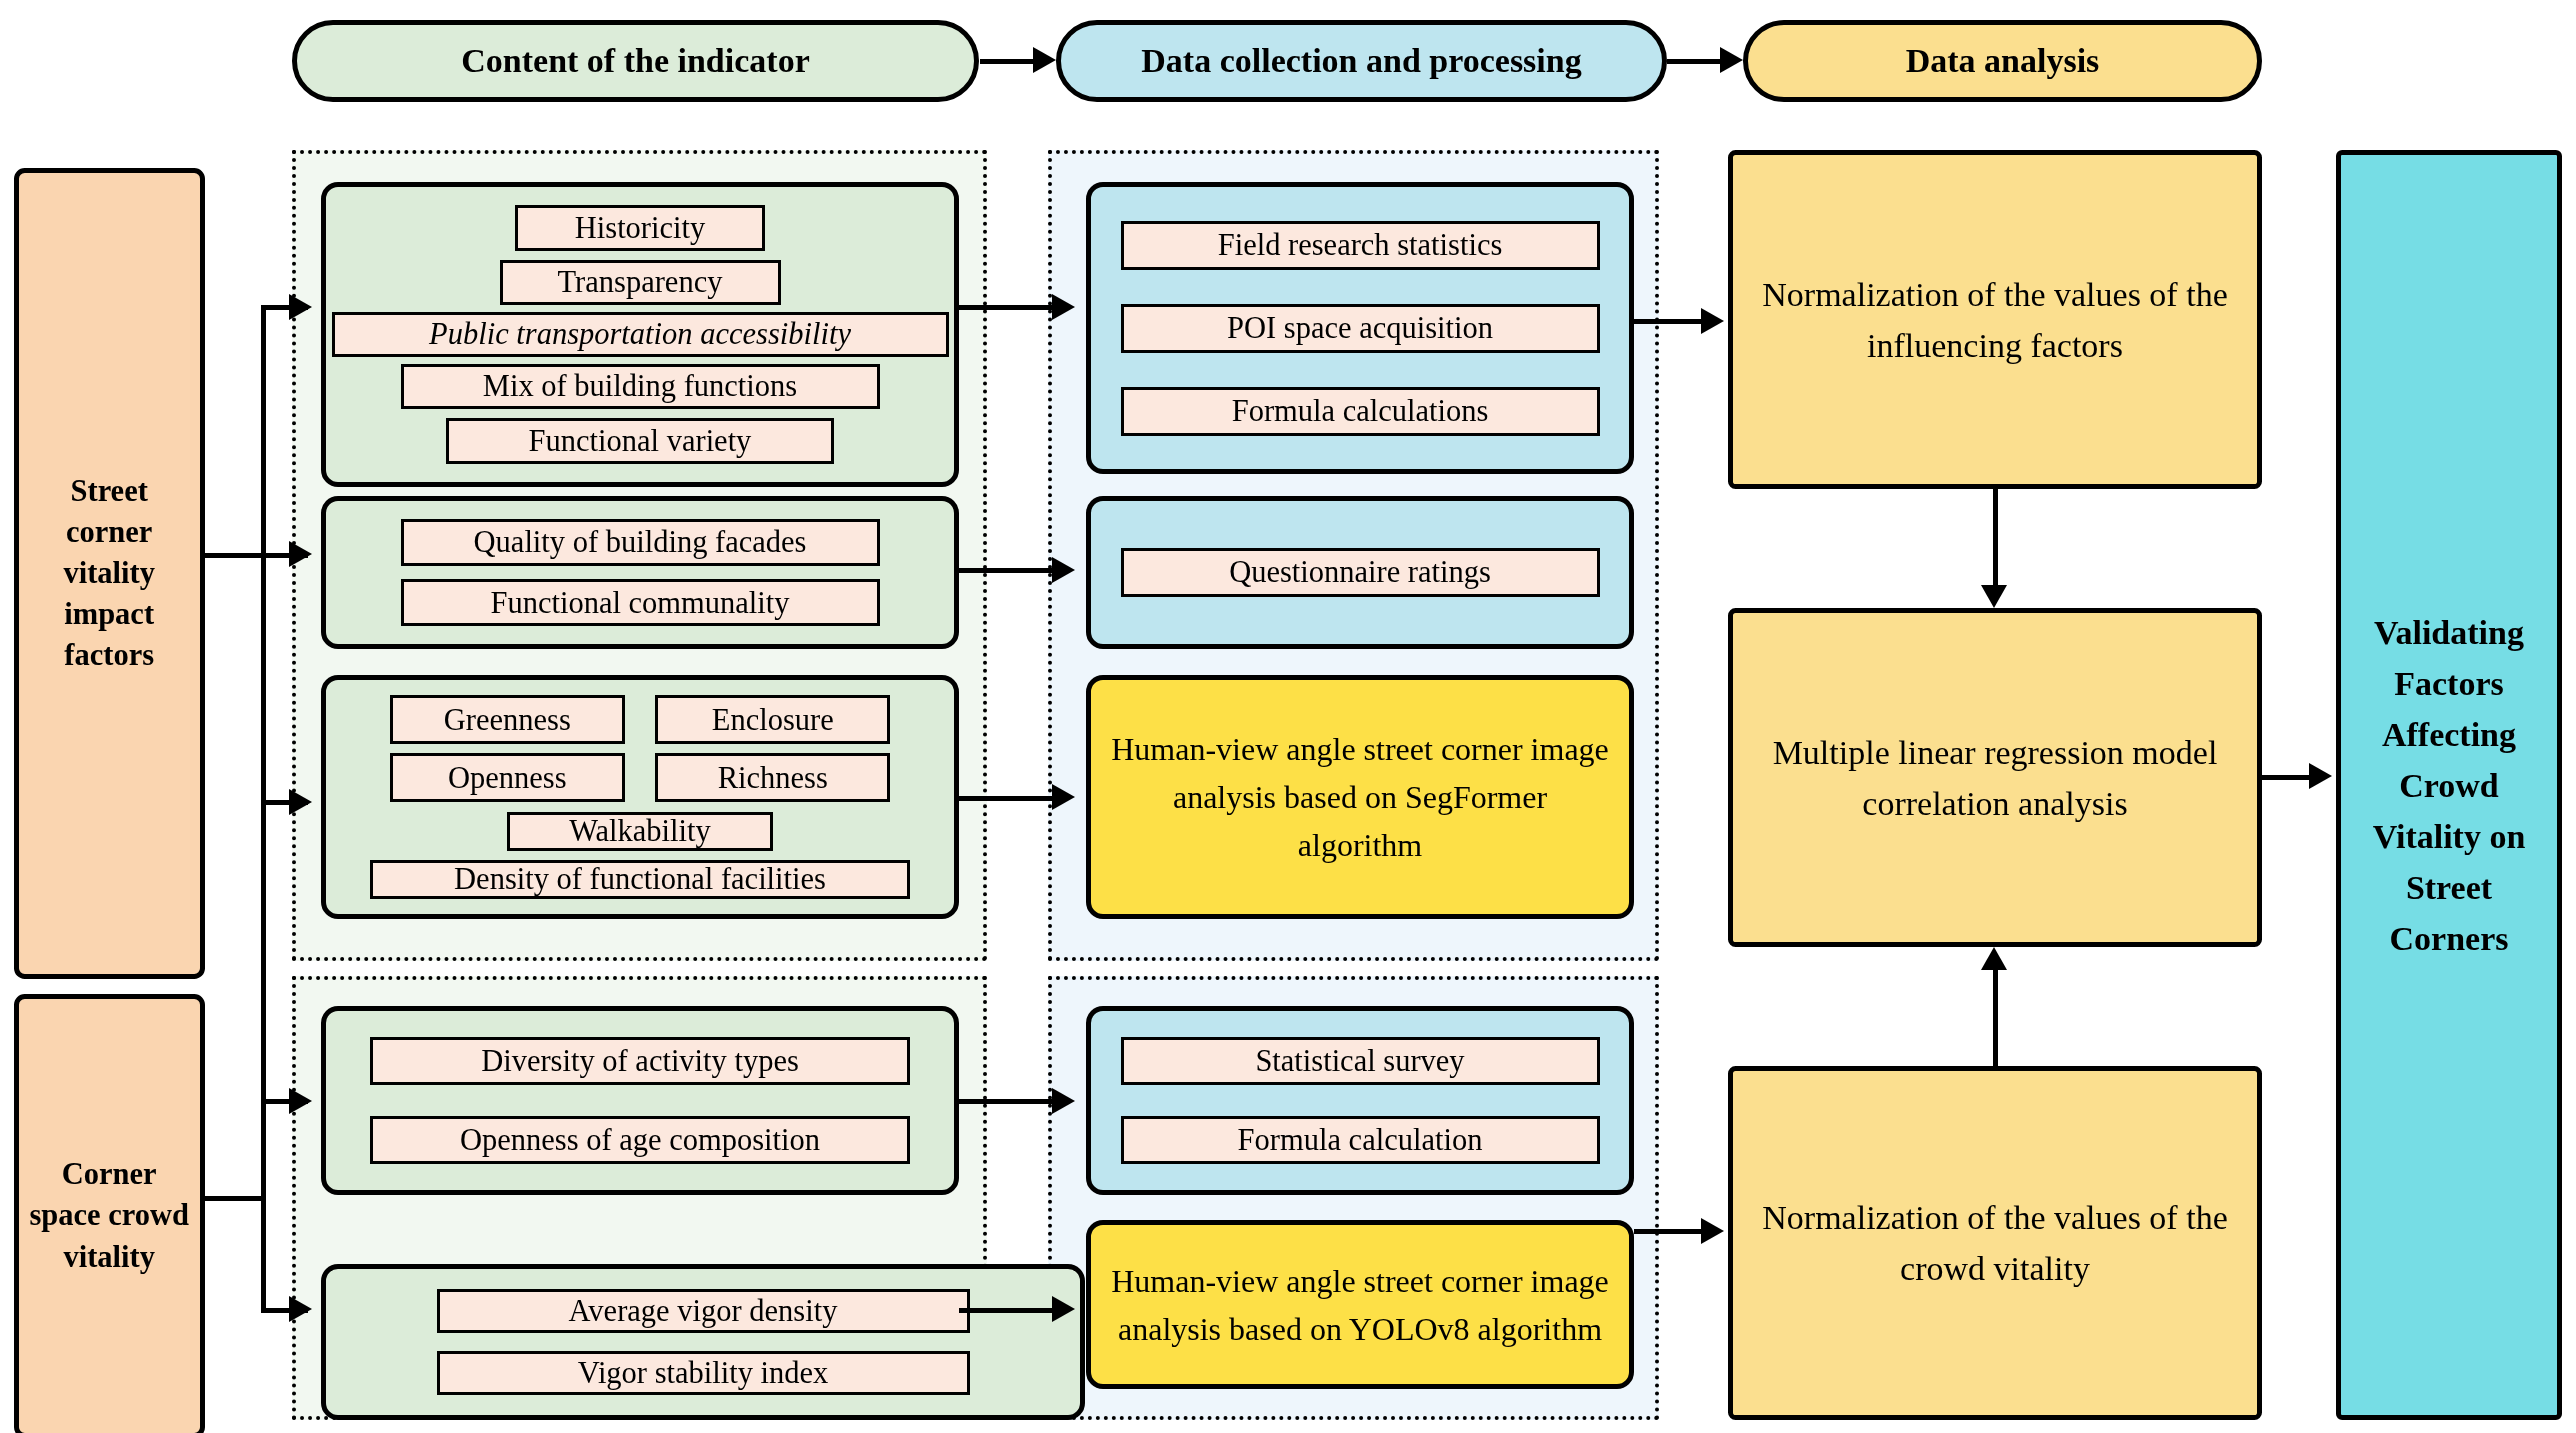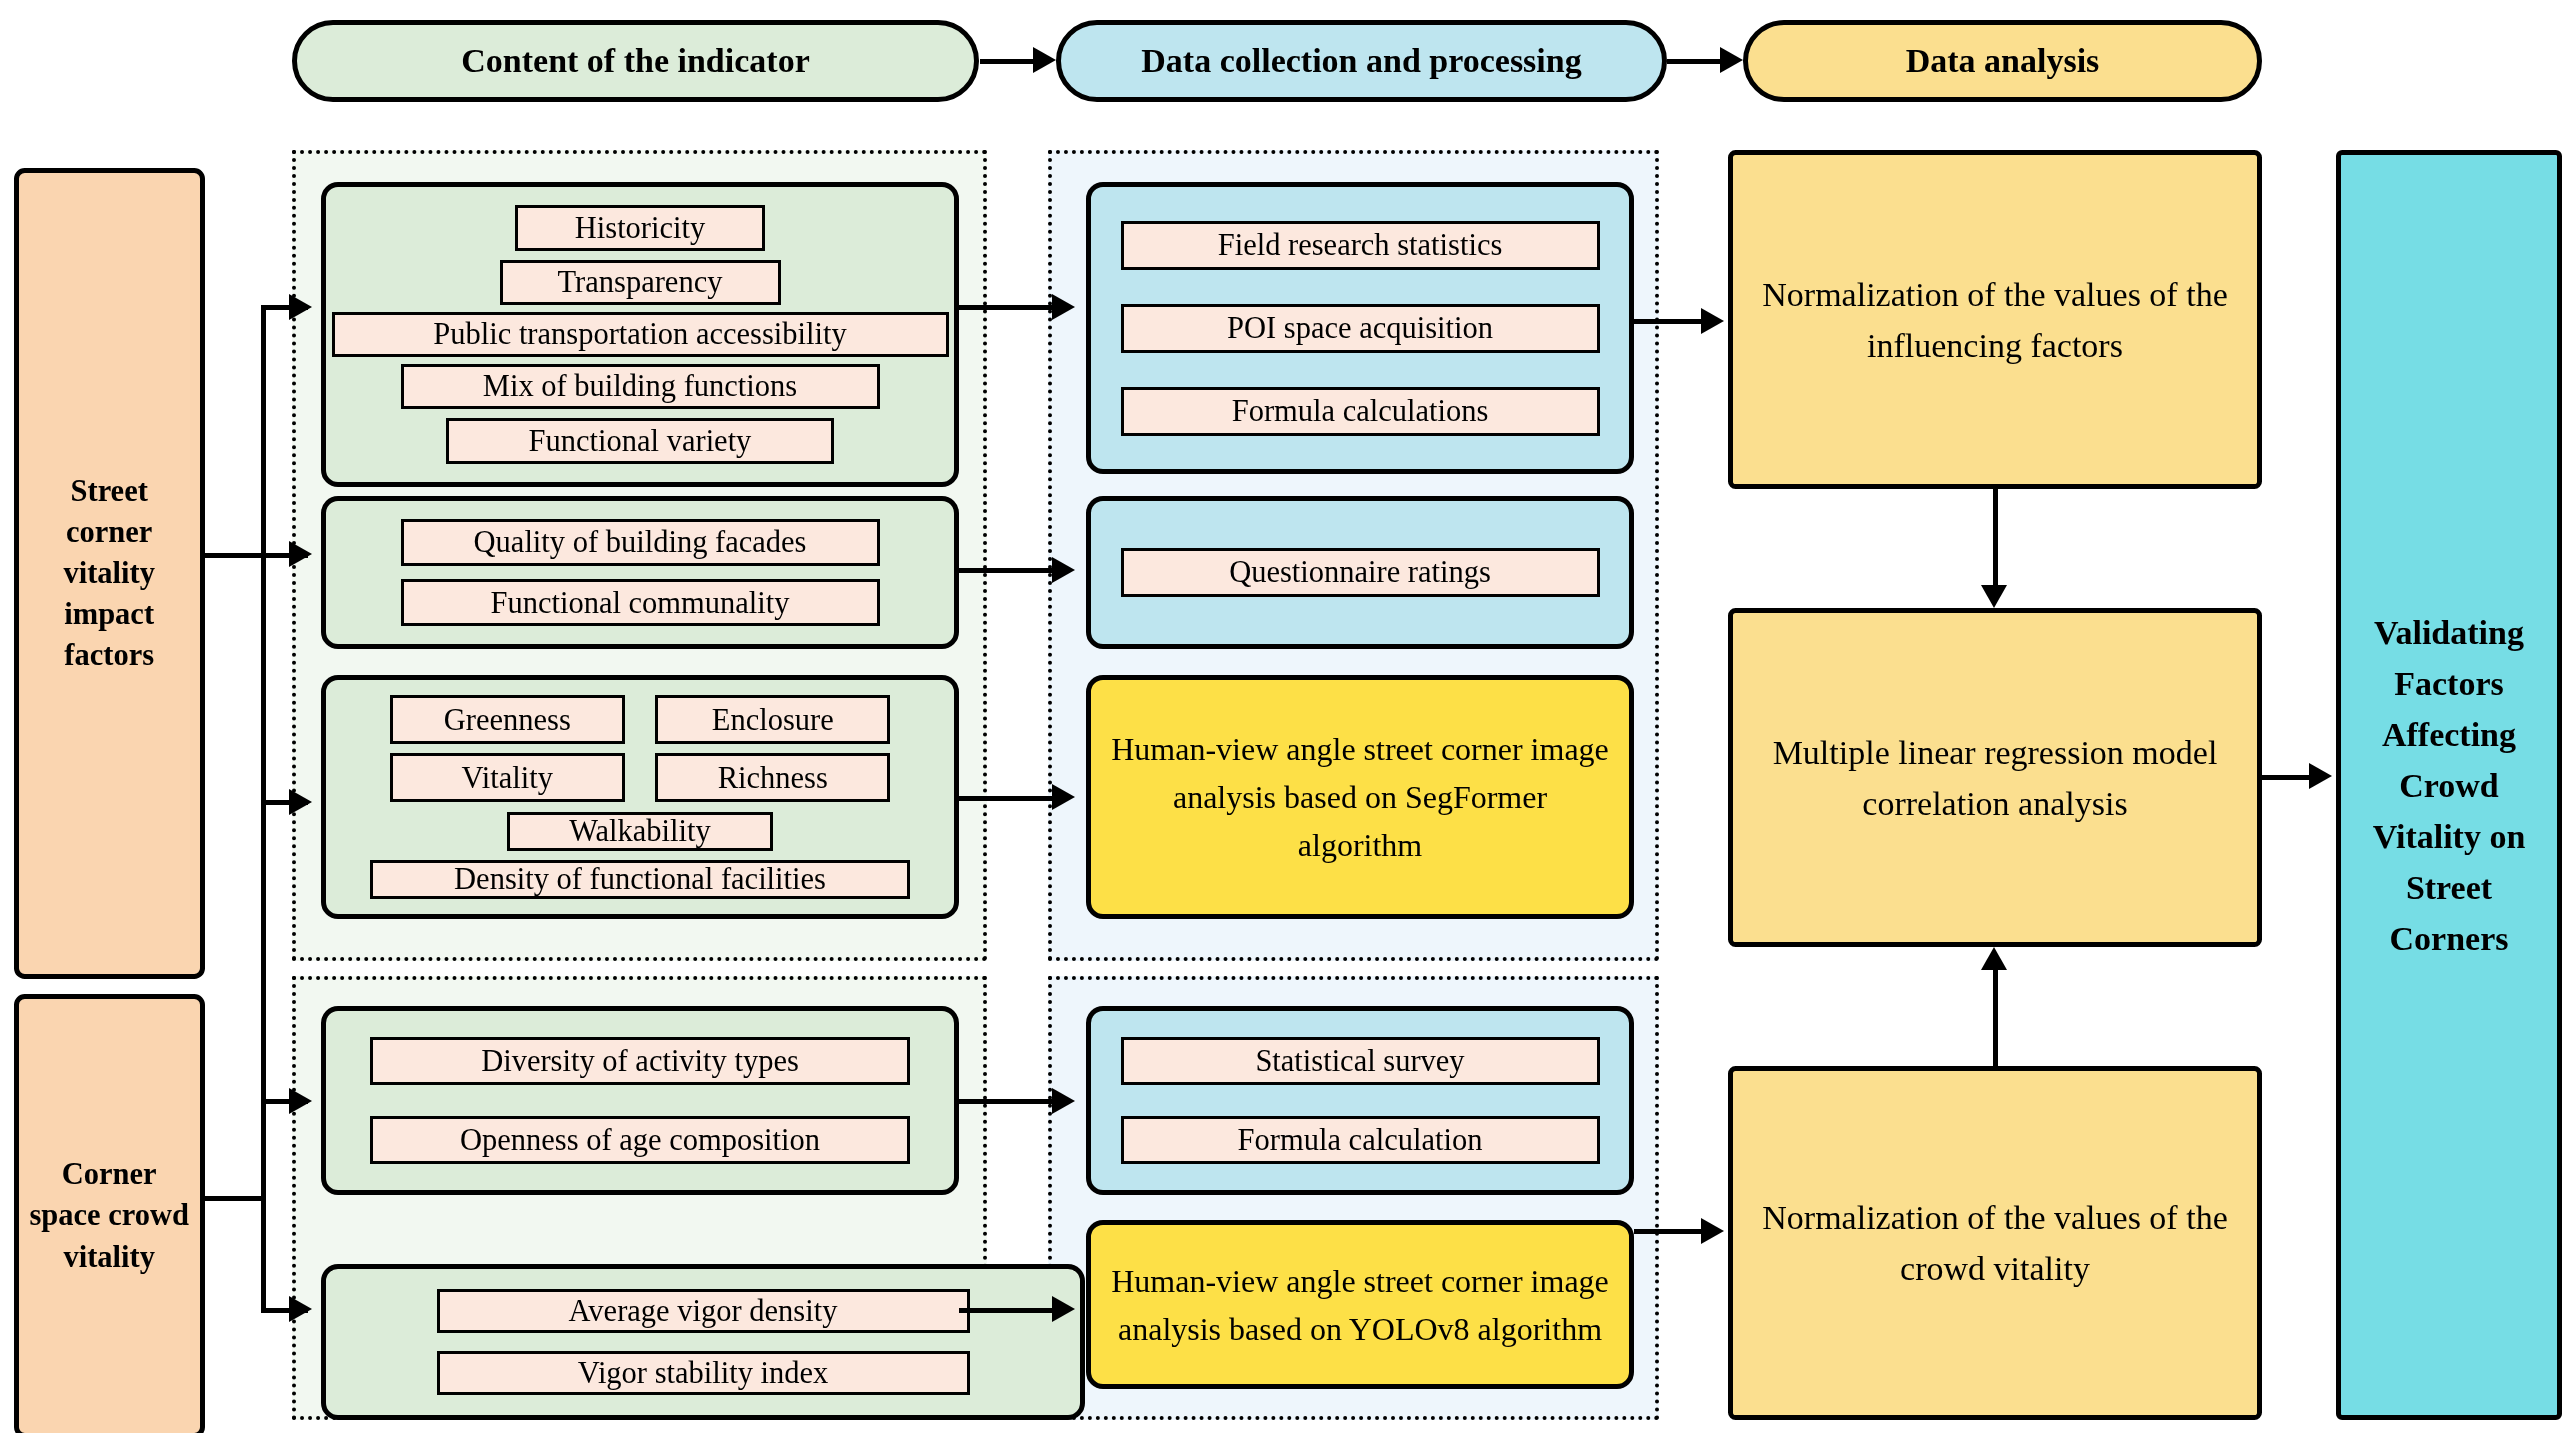--- a/index.html
+++ b/index.html
@@ -125,21 +125,21 @@
   <div class="abs dotted greenbg" style="left:292px;top:976px;width:695px;height:444px;"></div>
   <div class="abs dotted bluebg" style="left:1048px;top:976px;width:611px;height:444px;"></div>
 
   <div class="abs group green" style="left:321px;top:182px;width:638px;height:305px;padding:13.7px 0;">
     <div class="chip" style="width:244px;height:43px;margin:4.6px 0;">
       <span>Historicity</span>
     </div>
     <div class="chip" style="width:275px;height:43px;margin:4.6px 0;">
       <span>Transparency</span>
     </div>
-    <div class="chip" style="width:611px;height:43px;margin:2px 0;">
+    <div class="chip" style="width:611px;height:43px;margin:2px 0;font-style:italic;">
       <span>Public transportation accessibility</span>
     </div>
     <div class="chip" style="width:473px;height:43px;margin:4.6px 0;">
       <span>Mix of building functions</span>
     </div>
     <div class="chip" style="width:382px;height:43px;margin:4.6px 0;">
       <span>Functional variety</span>
     </div>
   </div>
 
@@ -156,21 +156,21 @@
     <div style="display:flex;gap:30.5px;margin:4.6px 0;">
       <div class="chip" style="width:229px;height:43px;">
         <span>Greenness</span>
       </div>
       <div class="chip" style="width:229px;height:43px;">
         <span>Enclosure</span>
       </div>
     </div>
     <div style="display:flex;gap:30.5px;margin:4.6px 0;">
       <div class="chip" style="width:229px;height:43px;">
-        <span>Vitality</span>
+        <span>Openness</span>
       </div>
       <div class="chip" style="width:229px;height:43px;">
         <span>Richness</span>
       </div>
     </div>
     <div class="chip" style="width:260px;height:43px;margin:4.6px 0;">
       <span>Walkability</span>
     </div>
     <div class="chip" style="width:534px;height:43px;margin:4.6px 0;">
       <span>Density of functional facilities</span>

